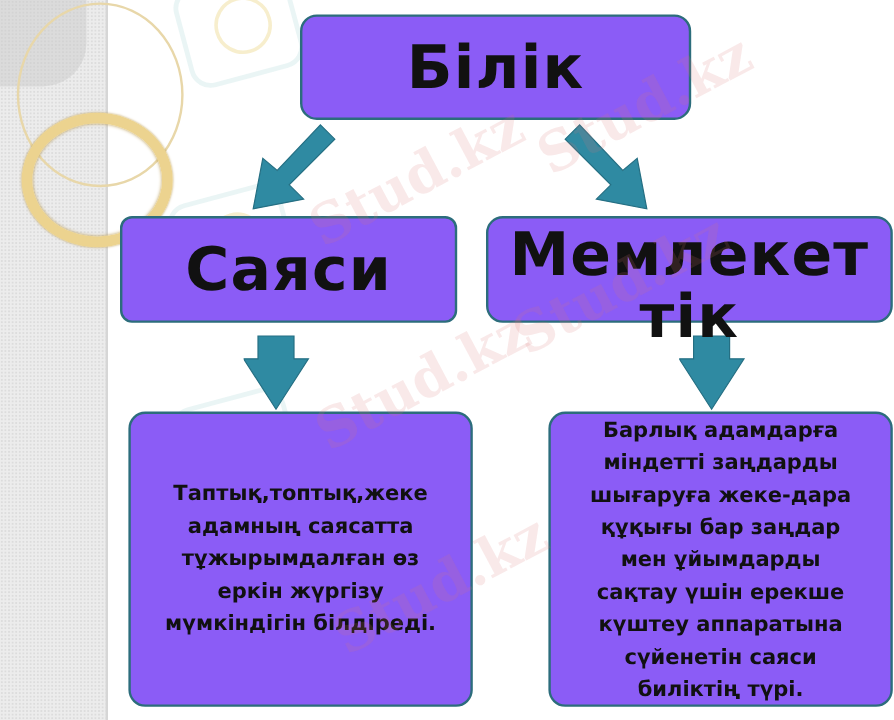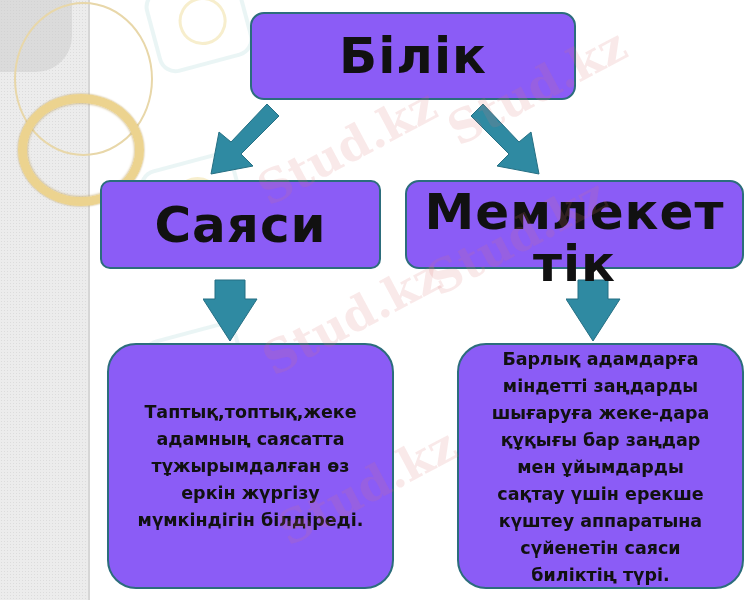--- a/index.html
+++ b/index.html
@@ -8,21 +8,21 @@
     background-color:#ececec;
     background-image: radial-gradient(#dcdcdc 0.8px, transparent 0.9px);
     background-size:3px 3px;
     border-right:2px solid #d6d6d6; }
   .strip .shade { position:absolute; left:0; top:0; width:72px; height:72px; border-radius:0 0 50% 0; background:rgba(200,200,200,0.45); }
   .ring { position:absolute; border-radius:50%; }
   .ring.thin { left:14px; top:2px; width:135px; height:150px; border:2px solid #e8d7a9; }
   .ring.thick { left:18px; top:94px; width:108px; height:94px; border:9px solid #ecd38f; box-shadow: inset 0 0 3px #b9994f, 0 0 2px #b9994f; }
   .box { position:absolute; background:#8b5cf6; border:2px solid #2c6d7c; border-radius:14px; box-sizing:border-box; display:flex; align-items:center; justify-content:center; text-align:center; color:#111; font-weight:bold; }
   .box.title { font-size:50px; letter-spacing:1px; }
-  .box.desc { border-radius:29px; font-size:17.5px; line-height:27px; }
+  .box.desc { border-radius:14px; font-size:17.5px; line-height:27px; }
   #top-box { left:250px; top:12px; width:326px; height:88px; }
   #left-box { left:100px; top:180px; width:281px; height:89px;border-radius:10px; }
   #right-box { left:405px; top:180px; width:339px; height:89px; align-items:flex-start; line-height:52px; padding-top:14px; }
   #right-box span { margin-top:-10px; display:block; word-break:break-all; width:320px; }
   #left-desc { left:107px; top:343px; width:287px; height:246px; }
   #right-desc { left:457px; top:343px; width:287px; height:246px; padding-top:2px; }
   .arrow { position:absolute; }
   .wm { position:absolute; color:rgba(220,120,120,0.16); font-family:"DejaVu Serif", serif; font-weight:bold; font-size:46px; transform:rotate(-28deg); white-space:nowrap; pointer-events:none; }
   .logo { position:absolute; width:90px; height:78px; border:4px solid rgba(170,215,215,0.25); border-radius:18px; transform:rotate(-15deg); pointer-events:none; }
   .logo::after { content:""; position:absolute; left:25px; top:14px; width:42px; height:42px; border-radius:50%; border:3px solid rgba(230,200,90,0.3); }

